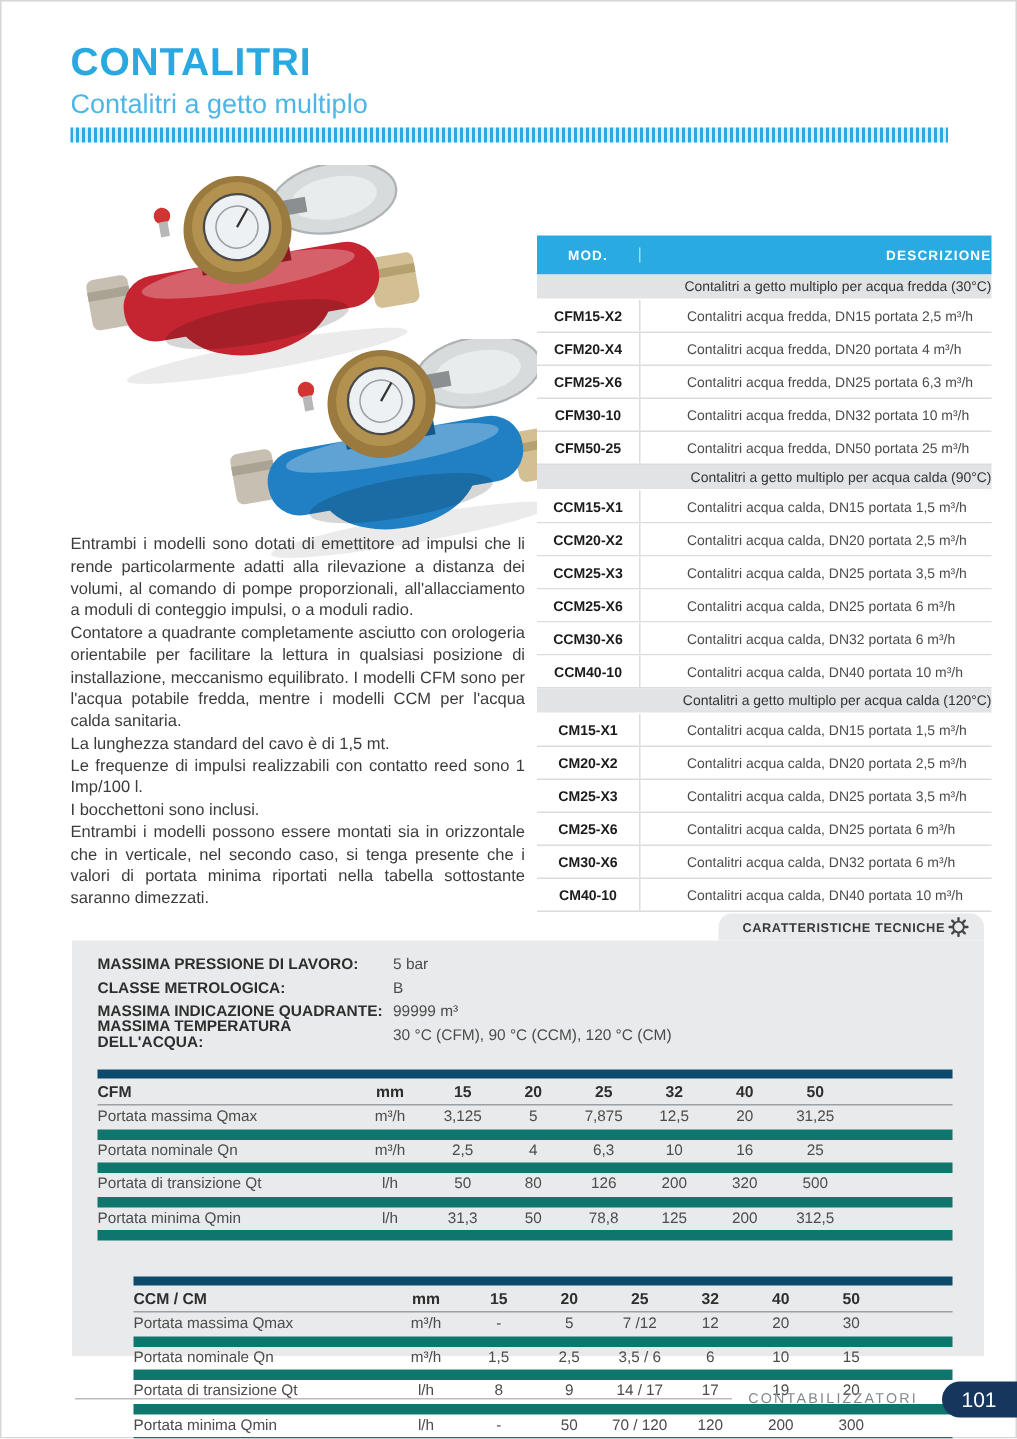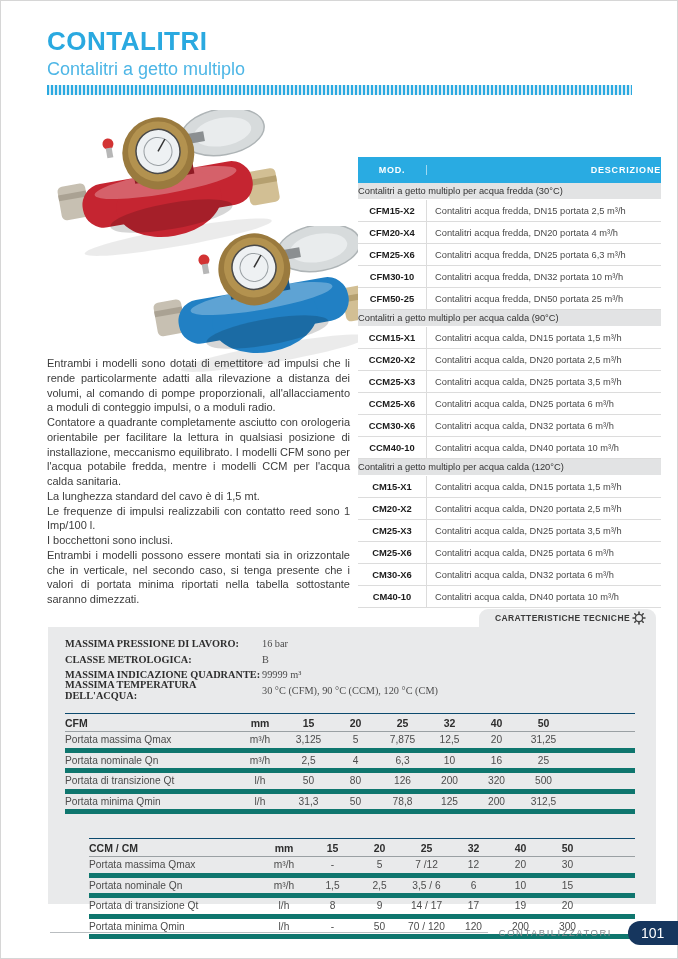--- a/index.html
+++ b/index.html
@@ -24,43 +24,43 @@
             line-height:14.75px;color:#3c3c3c;text-align:justify;}
   .bodytext p{margin:0;}
 
   
   .models{position:absolute;left:358px;top:157px;width:303px;font-size:9.5px;color:#3c3c3c;}
   .m-head{display:flex;height:26px;background:var(--table-header-bg);color:#fff;
           font-weight:bold;letter-spacing:.8px;font-size:9px;align-items:center;}
   .m-head .mc{width:68px;text-align:center;border-right:1px solid rgba(255,255,255,.55);}
   .m-head .md{flex:1;text-align:right;}
   .m-section{height:16px;background:#e2e3e4;color:#333;display:flex;align-items:center;
-             justify-content:flex-start;font-size:9.3px;border-bottom:1px solid #fff;}
-  .m-row{display:flex;height:21px;align-items:center;border-bottom:1px solid #dcdcdc;background:#fff;}
+             justify-content:flex-end;font-size:9.3px;border-bottom:1px solid #fff;}
+  .m-row{display:flex;height:21px;align-items:center;border-bottom:1px solid #dcdcdc;background:#fff;gap:23px;}
   .m-row .mc{width:68px;text-align:center;font-weight:bold;color:#1b1b1b;font-size:9.4px;
              border-right:1px solid #dcdcdc;align-self:stretch;display:flex;align-items:center;justify-content:center;}
   .m-row .md{flex:1;padding-left:8px;color:#4a4a4a;font-size:9.3px;white-space:nowrap;overflow:hidden;}
 
   
   .tech-tab{position:absolute;top:609px;right:22px;height:18px;background:var(--panel-bg);
             border-radius:9px 9px 0 0;display:flex;align-items:center;gap:2px;padding:0 10px 0 16px;}
   .tech-tab .lbl{font-size:8.5px;font-weight:bold;letter-spacing:.4px;color:#3a3a3a;}
   .panel{position:absolute;left:48px;top:627px;width:608px;height:277px;background:var(--panel-bg);
          padding:0;box-sizing:border-box;}
-  .specs{position:absolute;left:17px;top:9px;width:575px;font-family:Liberation Serif, serif;}
+  .specs{position:absolute;left:17px;top:9px;width:575px;}
   .spec-row{display:flex;height:15.5px;align-items:center;}
   .spec-row .sl{width:197px;font-size:10.3px;font-weight:bold;color:#2e2e2e;}
   .spec-row .sv{font-size:10.3px;color:#4c4c4c;}
 
   .flow-tables{position:absolute;left:17px;top:78px;width:570px;}
   .flow-table{margin-top:8px;}
   .flow-table + .flow-table{margin-top:24px;margin-left:24px;}
   .frow{display:grid;grid-template-columns:170px 50px repeat(6,47px) 1fr;align-items:center;height:15.5px;}
-  .frow.fhead{height:17px;font-weight:bold;border-top:1px solid #0c4a6e;border-bottom:1px solid #9aa0a3;}
-  .frow:not(.fhead){border-bottom:5px solid #0f766e;}
+  .frow.fhead{height:17px;font-weight:bold;border-top:6px solid #0c4a6e;border-bottom:1px solid #9aa0a3;}
+  .frow:not(.fhead){border-bottom:7px solid #0f766e;}
   .fcell{font-size:10.2px;color:#4c4c4c;}
   .fhead .fcell{color:#2e2e2e;font-size:10.5px;}
   .fname{text-align:left;}
   .funit,.fval{text-align:center;}
 
   
   .f-line{position:absolute;left:50px;top:932px;width:438px;height:1px;background:#b9bdc0;}
   .f-label{position:absolute;top:927px;right:66px;font-size:9.5px;letter-spacing:1.5px;color:#84898e;}
   .f-pill{position:absolute;top:921px;right:0;width:50px;height:24px;background:var(--footer-navy);
           border-radius:12px 0 0 12px;color:#fff;font-size:14px;display:flex;align-items:center;
@@ -255,21 +255,21 @@
         <line x1="3.2" y1="12.8" x2="4.5" y2="11.5"></line>
         <line x1="11.5" y1="4.5" x2="12.8" y2="3.2"></line>
       </g>
     </svg>
   </div>
 
   <div class="panel">
     <div class="specs">
   <div class="spec-row">
     <div class="sl">MASSIMA PRESSIONE DI LAVORO:</div>
-    <div class="sv">16 bar</div>
+    <div class="sv">5 bar</div>
   </div>
 
   <div class="spec-row">
     <div class="sl">CLASSE METROLOGICA:</div>
     <div class="sv">B</div>
   </div>
 
   <div class="spec-row">
     <div class="sl">MASSIMA INDICAZIONE QUADRANTE:</div>
     <div class="sv">99999 m³</div>

